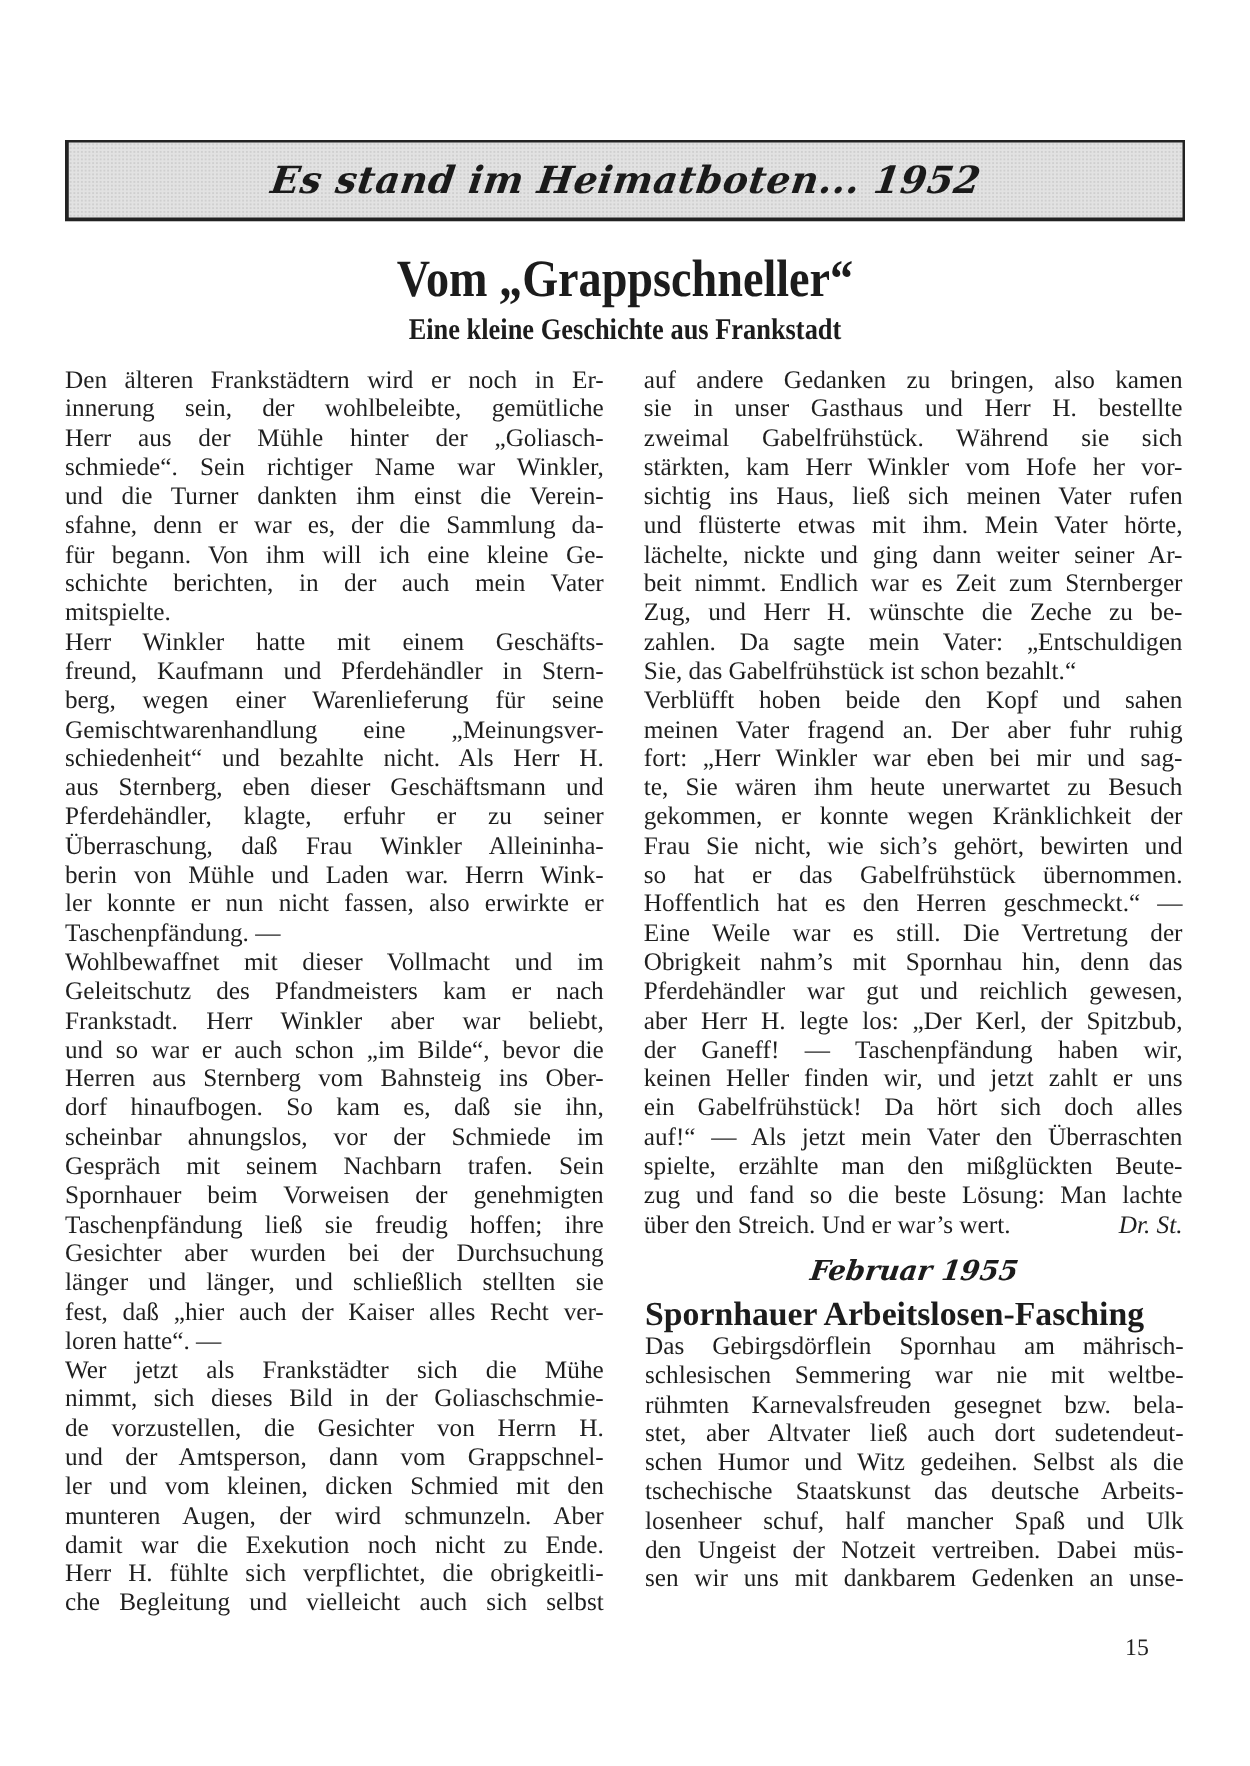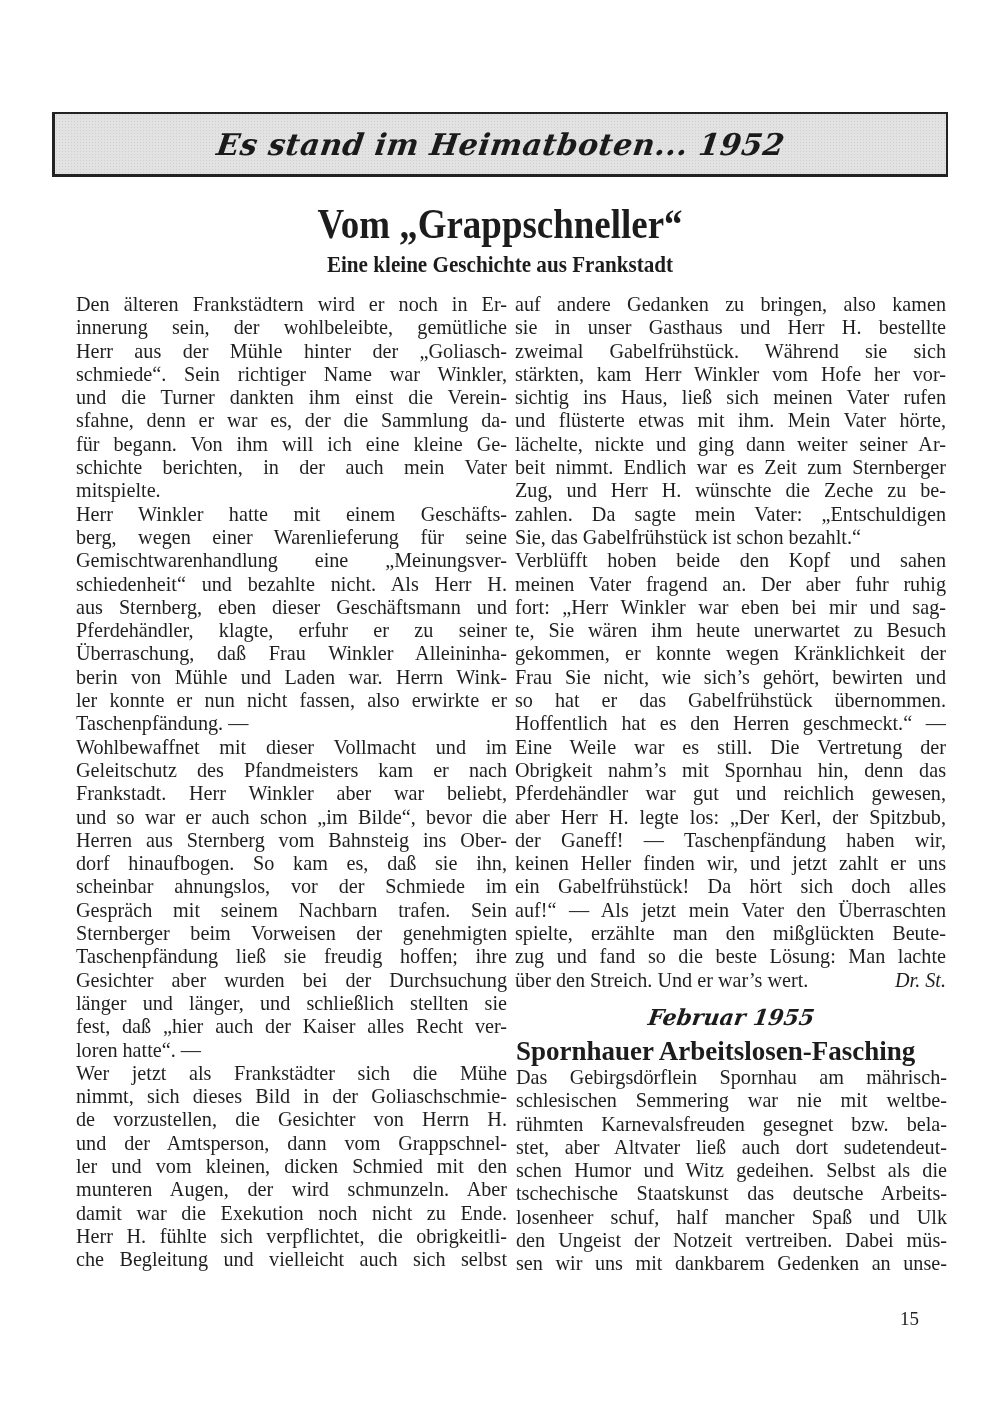--- a/index.html
+++ b/index.html
@@ -27,21 +27,21 @@
       font-family: "Liberation Serif", serif; font-weight: bold; font-size: 24px;
       transform: scaleX(0.88); transform-origin: center;
     }
     .col {
       position: absolute; width: 431px;
       font-family: "Liberation Serif", serif; font-size: 20.2px; line-height: 23.3px;
       text-align: justify; color: #1f1f1f;
     }
     .col .ln { display: block; height: 23.3px; white-space: nowrap; text-align-last: justify; text-align: justify; }
     .col .ln.last { text-align-last: left; }
-    .col-left { left: 52px; top: 293px; margin-left: 24px; }
+    .col-left { left: 52px; top: 293px; }
     .col-right { left: 515px; top: 293px; }
     .sig { font-style: italic; }
     .section-date {
       position: absolute; left: 516px; top: 1004px; width: 431px; text-align: center;
       font-family: "DejaVu Serif", serif; font-style: italic; font-weight: bold; font-size: 22px;
       transform: skewX(-8deg);
     }
     .section-title {
       position: absolute; left: 516px; top: 1036px; width: 431px; text-align: left;
       font-family: "Liberation Serif", serif; font-weight: bold; font-size: 27px; white-space: nowrap;
@@ -68,38 +68,39 @@
       <span class="ln">Den älteren Frankstädtern wird er noch in Er-</span>
       <span class="ln">innerung sein, der wohlbeleibte, gemütliche</span>
       <span class="ln">Herr aus der Mühle hinter der „Goliasch-</span>
       <span class="ln">schmiede“. Sein richtiger Name war Winkler,</span>
       <span class="ln">und die Turner dankten ihm einst die Verein-</span>
       <span class="ln">sfahne, denn er war es, der die Sammlung da-</span>
       <span class="ln">für begann. Von ihm will ich eine kleine Ge-</span>
       <span class="ln">schichte berichten, in der auch mein Vater</span>
       <span class="ln last">mitspielte.</span>
       <span class="ln">Herr Winkler hatte mit einem Geschäfts-</span>
+      <span class="ln">freund, Kaufmann und Pferdehändler in Stern-</span>
       <span class="ln">berg, wegen einer Warenlieferung für seine</span>
       <span class="ln">Gemischtwarenhandlung eine „Meinungsver-</span>
       <span class="ln">schiedenheit“ und bezahlte nicht. Als Herr H.</span>
       <span class="ln">aus Sternberg, eben dieser Geschäftsmann und</span>
       <span class="ln">Pferdehändler, klagte, erfuhr er zu seiner</span>
       <span class="ln">Überraschung, daß Frau Winkler Alleininha-</span>
       <span class="ln">berin von Mühle und Laden war. Herrn Wink-</span>
       <span class="ln">ler konnte er nun nicht fassen, also erwirkte er</span>
       <span class="ln last">Taschenpfändung. —</span>
       <span class="ln">Wohlbewaffnet mit dieser Vollmacht und im</span>
       <span class="ln">Geleitschutz des Pfandmeisters kam er nach</span>
       <span class="ln">Frankstadt. Herr Winkler aber war beliebt,</span>
       <span class="ln">und so war er auch schon „im Bilde“, bevor die</span>
       <span class="ln">Herren aus Sternberg vom Bahnsteig ins Ober-</span>
       <span class="ln">dorf hinaufbogen. So kam es, daß sie ihn,</span>
       <span class="ln">scheinbar ahnungslos, vor der Schmiede im</span>
       <span class="ln">Gespräch mit seinem Nachbarn trafen. Sein</span>
-      <span class="ln">Sternberger beim Vorweisen der genehmigten</span>
+      <span class="ln">Spornhauer beim Vorweisen der genehmigten</span>
       <span class="ln">Taschenpfändung ließ sie freudig hoffen; ihre</span>
       <span class="ln">Gesichter aber wurden bei der Durchsuchung</span>
       <span class="ln">länger und länger, und schließlich stellten sie</span>
       <span class="ln">fest, daß „hier auch der Kaiser alles Recht ver-</span>
       <span class="ln last">loren hatte“. —</span>
       <span class="ln">Wer jetzt als Frankstädter sich die Mühe</span>
       <span class="ln">nimmt, sich dieses Bild in der Goliaschschmie-</span>
       <span class="ln">de vorzustellen, die Gesichter von Herrn H.</span>
       <span class="ln">und der Amtsperson, dann vom Grappschnel-</span>
       <span class="ln">ler und vom kleinen, dicken Schmied mit den</span>

